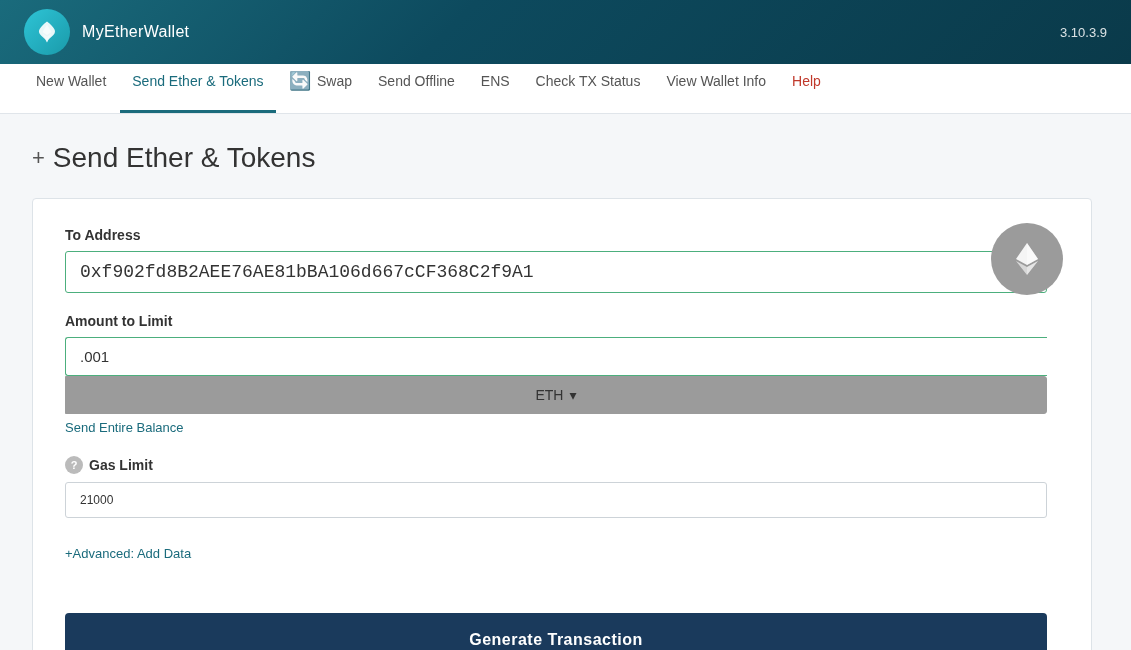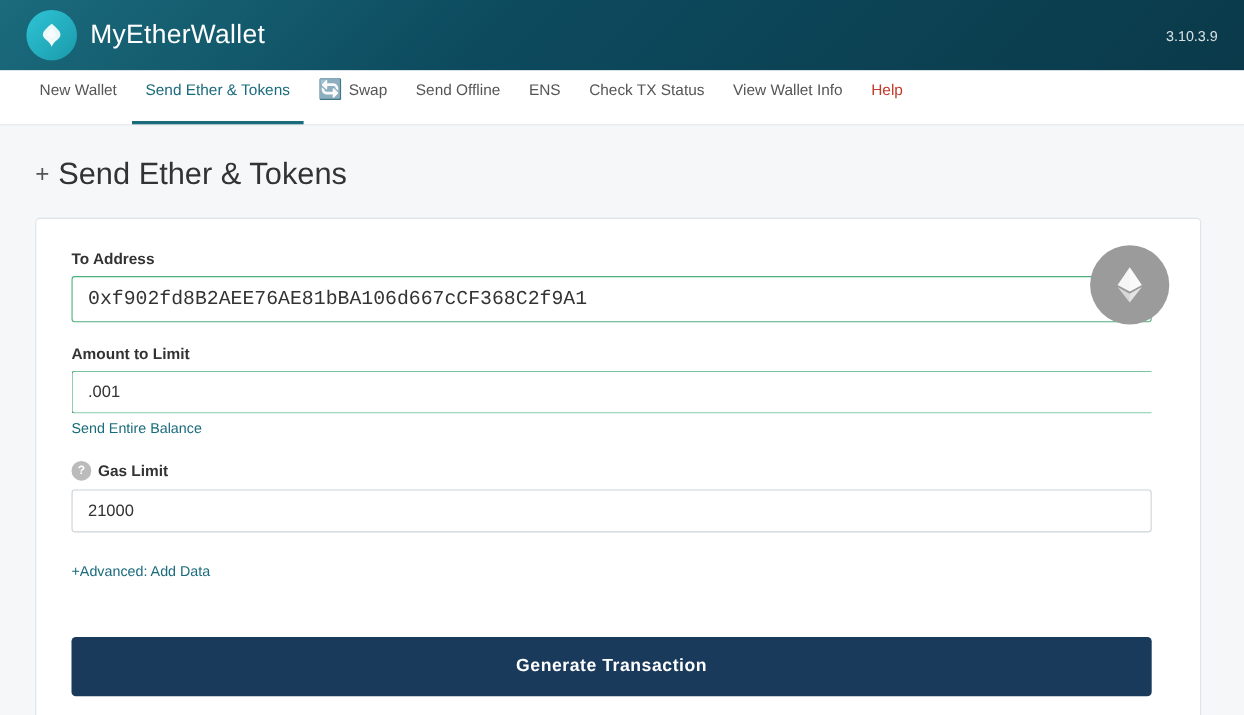--- a/index.html
+++ b/index.html
@@ -25,21 +25,21 @@
       border-radius: 50%;
       background: linear-gradient(135deg, #2ec4d6, #1a9aaa);
       display: flex;
       align-items: center;
       justify-content: center;
       flex-shrink: 0;
     }
     .logo-circle svg { width: 30px; height: 30px; }
     .brand-name {
       color: white;
-      font-size: 24px;
+      font-size: 16px;
       font-weight: 500;
       letter-spacing: 0.3px;
     }
     .version-badge {
       color: rgba(255,255,255,0.85);
       font-size: 13px;
     }
 
     
     .nav-bar {
@@ -198,21 +198,21 @@
       align-items: center;
       justify-content: center;
       cursor: pointer;
       font-weight: bold;
     }
     .gas-input {
       width: 100%;
       border: 1px solid #cdd3d8;
       border-radius: 3px;
       padding: 10px 14px;
-      font-size: 15px;
+      font-size: 12px;
       color: #333;
       outline: none;
     }
 
     .advanced-link {
       color: #1a6b7c;
       font-size: 13px;
       cursor: pointer;
       margin-top: 8px;
       display: inline-block;
@@ -289,20 +289,24 @@
     <div class="form-group">
       <label class="form-label">To Address</label>
       <input type="text" class="form-input" value="0xf902fd8B2AEE76AE81bBA106d667cCF368C2f9A1" style="">
     </div>
 
     
     <div class="form-group">
       <label class="form-label">Amount to Limit</label>
       <div class="amount-row">
         <input type="text" class="amount-input" value=".001" style="">
+        <button class="currency-select-btn">
+          <span>ETH</span>
+          <span>▾</span>
+        </button>
       </div>
       <a class="send-entire-balance">Send Entire Balance</a>
     </div>
 
     
     <div class="form-group">
       <div class="gas-label-row">
         <div class="help-circle">?</div>
         <label class="form-label" style="margin-bottom:0;text-align:right;">Gas Limit</label>
       </div>

